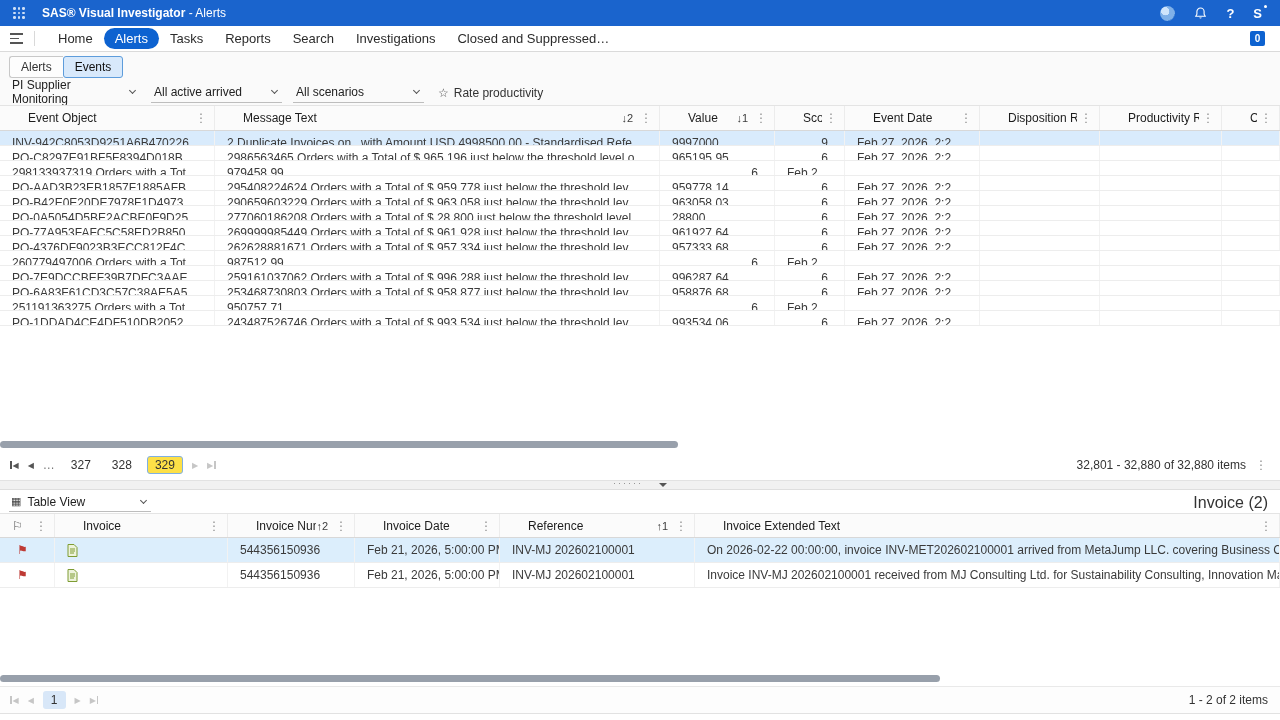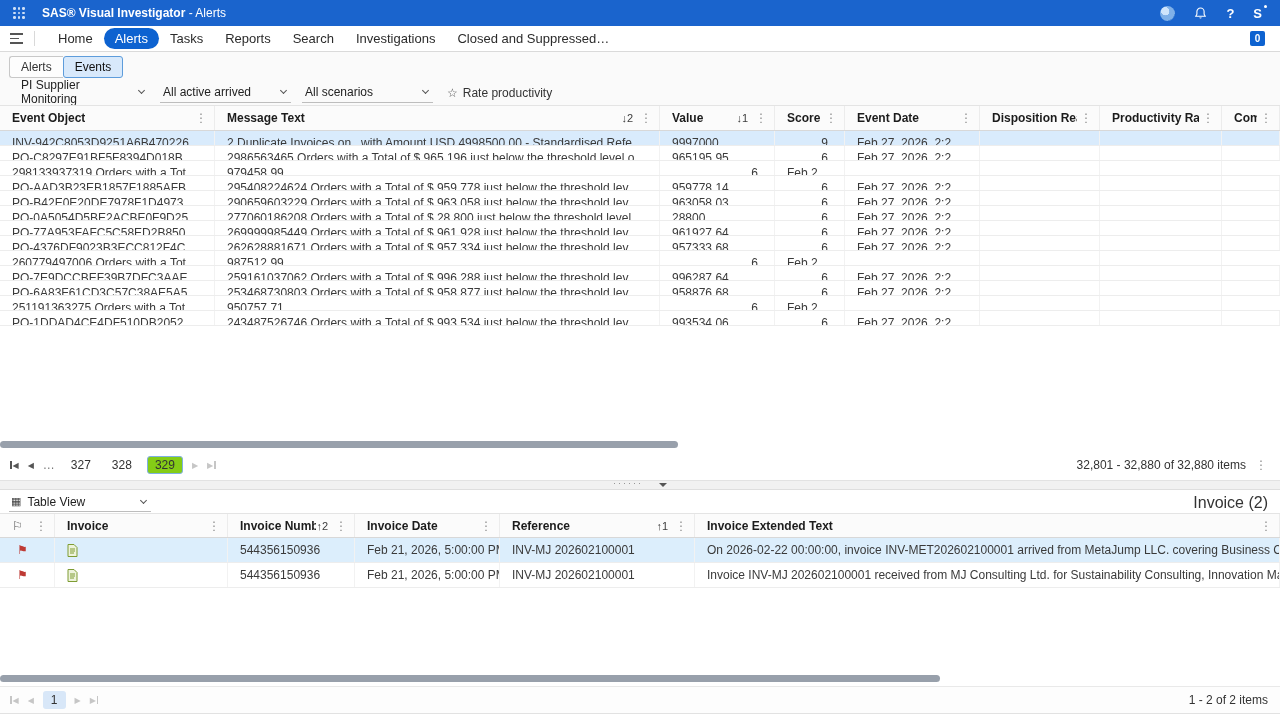--- a/index.html
+++ b/index.html
@@ -32,52 +32,52 @@
   .nav-item { font-size:13px; color:#2b2b2b; padding:3px 11px; cursor:pointer; white-space:nowrap; }
   .nav-item.active { background:#0D62D0; color:#fff; border-radius:11px; font-weight:400; }
   .nav-badge { margin-left:auto; margin-right:15px; min-width:15px; height:15px; background:#0D62D0; color:#fff;
     font-size:10px; font-weight:700; display:flex; align-items:center; justify-content:center; border-radius:2px; padding:0 3px; }
   
   .subtabs { height:29px; background:#FAFAFA; display:flex; align-items:flex-end; padding:0 0 0 9px; flex:0 0 auto; }
   .subtab { font-size:12px; color:#333; background:#FDFDFD; border:1px solid #C8C8C8; padding:3px 11px; margin-bottom:3px; cursor:pointer; }
   .subtab.first { border-radius:3px 0 0 3px; border-right:none; }
   .subtab.active { background:#D8E9FB; border:1px solid #5D9CDB; border-radius:3px; color:#111; }
   
-  .filterbar { height:24px; background:#FAFAFA; display:flex; align-items:center; padding-left:18px; gap:11px; flex:0 0 auto; }
+  .filterbar { height:24px; background:#FAFAFA; display:flex; align-items:center; padding-left:9px; gap:11px; flex:0 0 auto; }
   .dd { width:131px; display:flex; align-items:center; justify-content:space-between; font-size:12px; color:#222;
     border-bottom:1px solid #BDBDBD; padding:2px 5px 3px 3px; cursor:pointer; background:transparent; }
   .caret { width:5px; height:5px; border:solid #555; border-width:0 1px 1px 0; transform:rotate(45deg); margin-top:-3px; flex:0 0 auto; }
   .ratebtn { display:flex; align-items:center; gap:5px; font-size:12px; color:#333; cursor:pointer; margin-left:3px; }
   .ratebtn .star { font-size:12px; color:#555; }
   
   .ehead, .etr { display:grid; grid-template-columns:215px 445px 115px 70px 135px 120px 122px minmax(0,1fr); }
   .ehead { height:26px; background:#FBFBFB; border-top:1px solid #E4E4E4; border-bottom:1px solid #D8D8D8; flex:0 0 auto; }
   .th { display:flex; align-items:center; padding:0 4px 0 12px; border-right:1px solid #ECECEC; overflow:hidden; white-space:nowrap; }
-  .th .lbl { font-size:12px; font-weight:700; color:#1c1c1c; overflow:hidden; text-overflow:clip; }
+  .th .lbl { font-size:12px; font-weight:400; color:#1c1c1c; overflow:hidden; text-overflow:clip;margin-left:16px; }
   .th .sp { flex:1 1 auto; }
   .sortbadge { font-size:11px; color:#3c3c3c; margin-right:4px; }
   .kebab { font-size:12px; color:#8c8c8c; padding:0 3px; cursor:pointer; }
   .ebody { height:319px; position:relative; overflow:hidden; flex:0 0 auto; }
   .etr { height:15px; border-bottom:1px solid #EDEDED; background:#fff; cursor:pointer; }
   .etr.sel { background:#D9EBFC; }
   .td { font-size:12px; color:#3a3a3a; line-height:24px; padding:0 12px; white-space:nowrap; overflow:hidden;
     text-overflow:ellipsis; border-right:1px solid #F2F2F2; }
   .td.score { text-align:right; padding-right:16px; }
   .hscroll { position:absolute; left:0; bottom:2px; height:7px; background:#98A0AB; border-radius:4px; cursor:pointer; }
   .hscroll.ev { width:678px; }
   
   .efoot { height:30px; display:flex; align-items:center; padding:0 10px 0 10px; font-size:12px; color:#444; flex:0 0 auto; background:#fff; }
   .pager { display:flex; align-items:center; gap:9px; }
   .pgi { display:inline-flex; align-items:center; font-size:8px; color:#555; cursor:pointer; }
   .pgi.dis { color:#C6C6C6; cursor:default; }
   .pgi .bar { width:1.5px; height:8px; background:currentColor; }
   .pgi .bar.l { margin-right:1px; } .pgi .bar.r { margin-left:1px; }
   .pg-ell { color:#777; font-size:12px; letter-spacing:1px; }
   .pg-num { font-size:12px; color:#333; padding:2px 6px; cursor:pointer; }
-  .pg-num.cur { background:#84cc16; border:1px solid #7FB0E3; border-radius:3px; padding:1px 7px; }
+  .pg-num.cur { background:#fde047; border:1px solid #7FB0E3; border-radius:3px; padding:1px 7px; }
   .items-text { margin-left:auto; color:#333; }
   .efoot .kebab { margin-left:6px; }
   
   .splitter { height:10px; background:#F1F1F1; border-top:1px solid #E2E2E2; border-bottom:1px solid #DEDEDE;
     display:flex; align-items:center; justify-content:center; gap:16px; flex:0 0 auto; cursor:row-resize; }
   .split-dots { color:#8a8a8a; font-size:9px; letter-spacing:2px; line-height:5px; margin-top:-4px; }
   .split-caret { width:0; height:0; border-left:4px solid transparent; border-right:4px solid transparent; border-top:4px solid #555; }
   
   .panel { flex:1 1 auto; display:flex; flex-direction:column; background:#fff; overflow:hidden; }
   .panel-head { height:23px; display:flex; align-items:center; padding:2px 12px 0 9px; flex:0 0 auto; }

